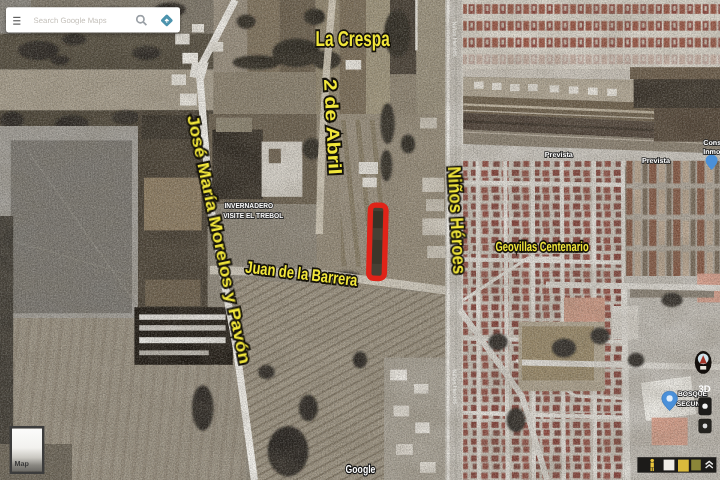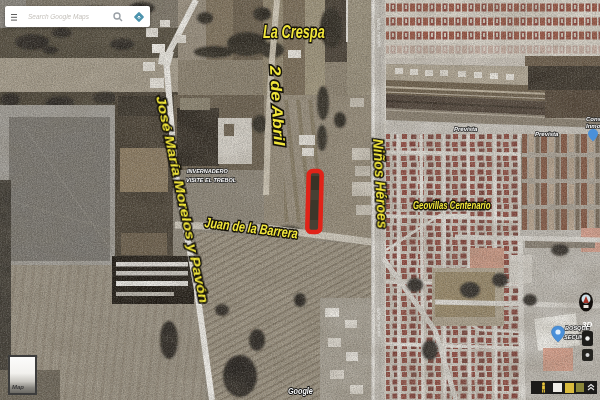--- a/index.html
+++ b/index.html
@@ -1,17 +1,17 @@
 <!DOCTYPE html>
 <html><head>
 <meta charset="utf-8">
 <style>
   html,body{margin:0;padding:0;}
   body{width:600px;height:400px;overflow:hidden;font-family:"Liberation Sans",sans-serif;}
-  #stage{position:relative;width:492px;height:400px;background:#8f887b;font-style:italic;}
+  #stage{position:relative;width:492px;height:400px;background:#8f887b;}
   .abs{position:absolute;}
 </style>
 </head>
 <body>
 <div id="stage">
 
 <svg class="abs" style="left:0;top:0" width="600" height="400" viewBox="0 0 600 400">
 <defs>
   <filter id="grainDark" x="0" y="0" width="100%" height="100%">
     <feTurbulence type="fractalNoise" baseFrequency="0.9" numOctaves="3" seed="11" result="n"></feTurbulence>

